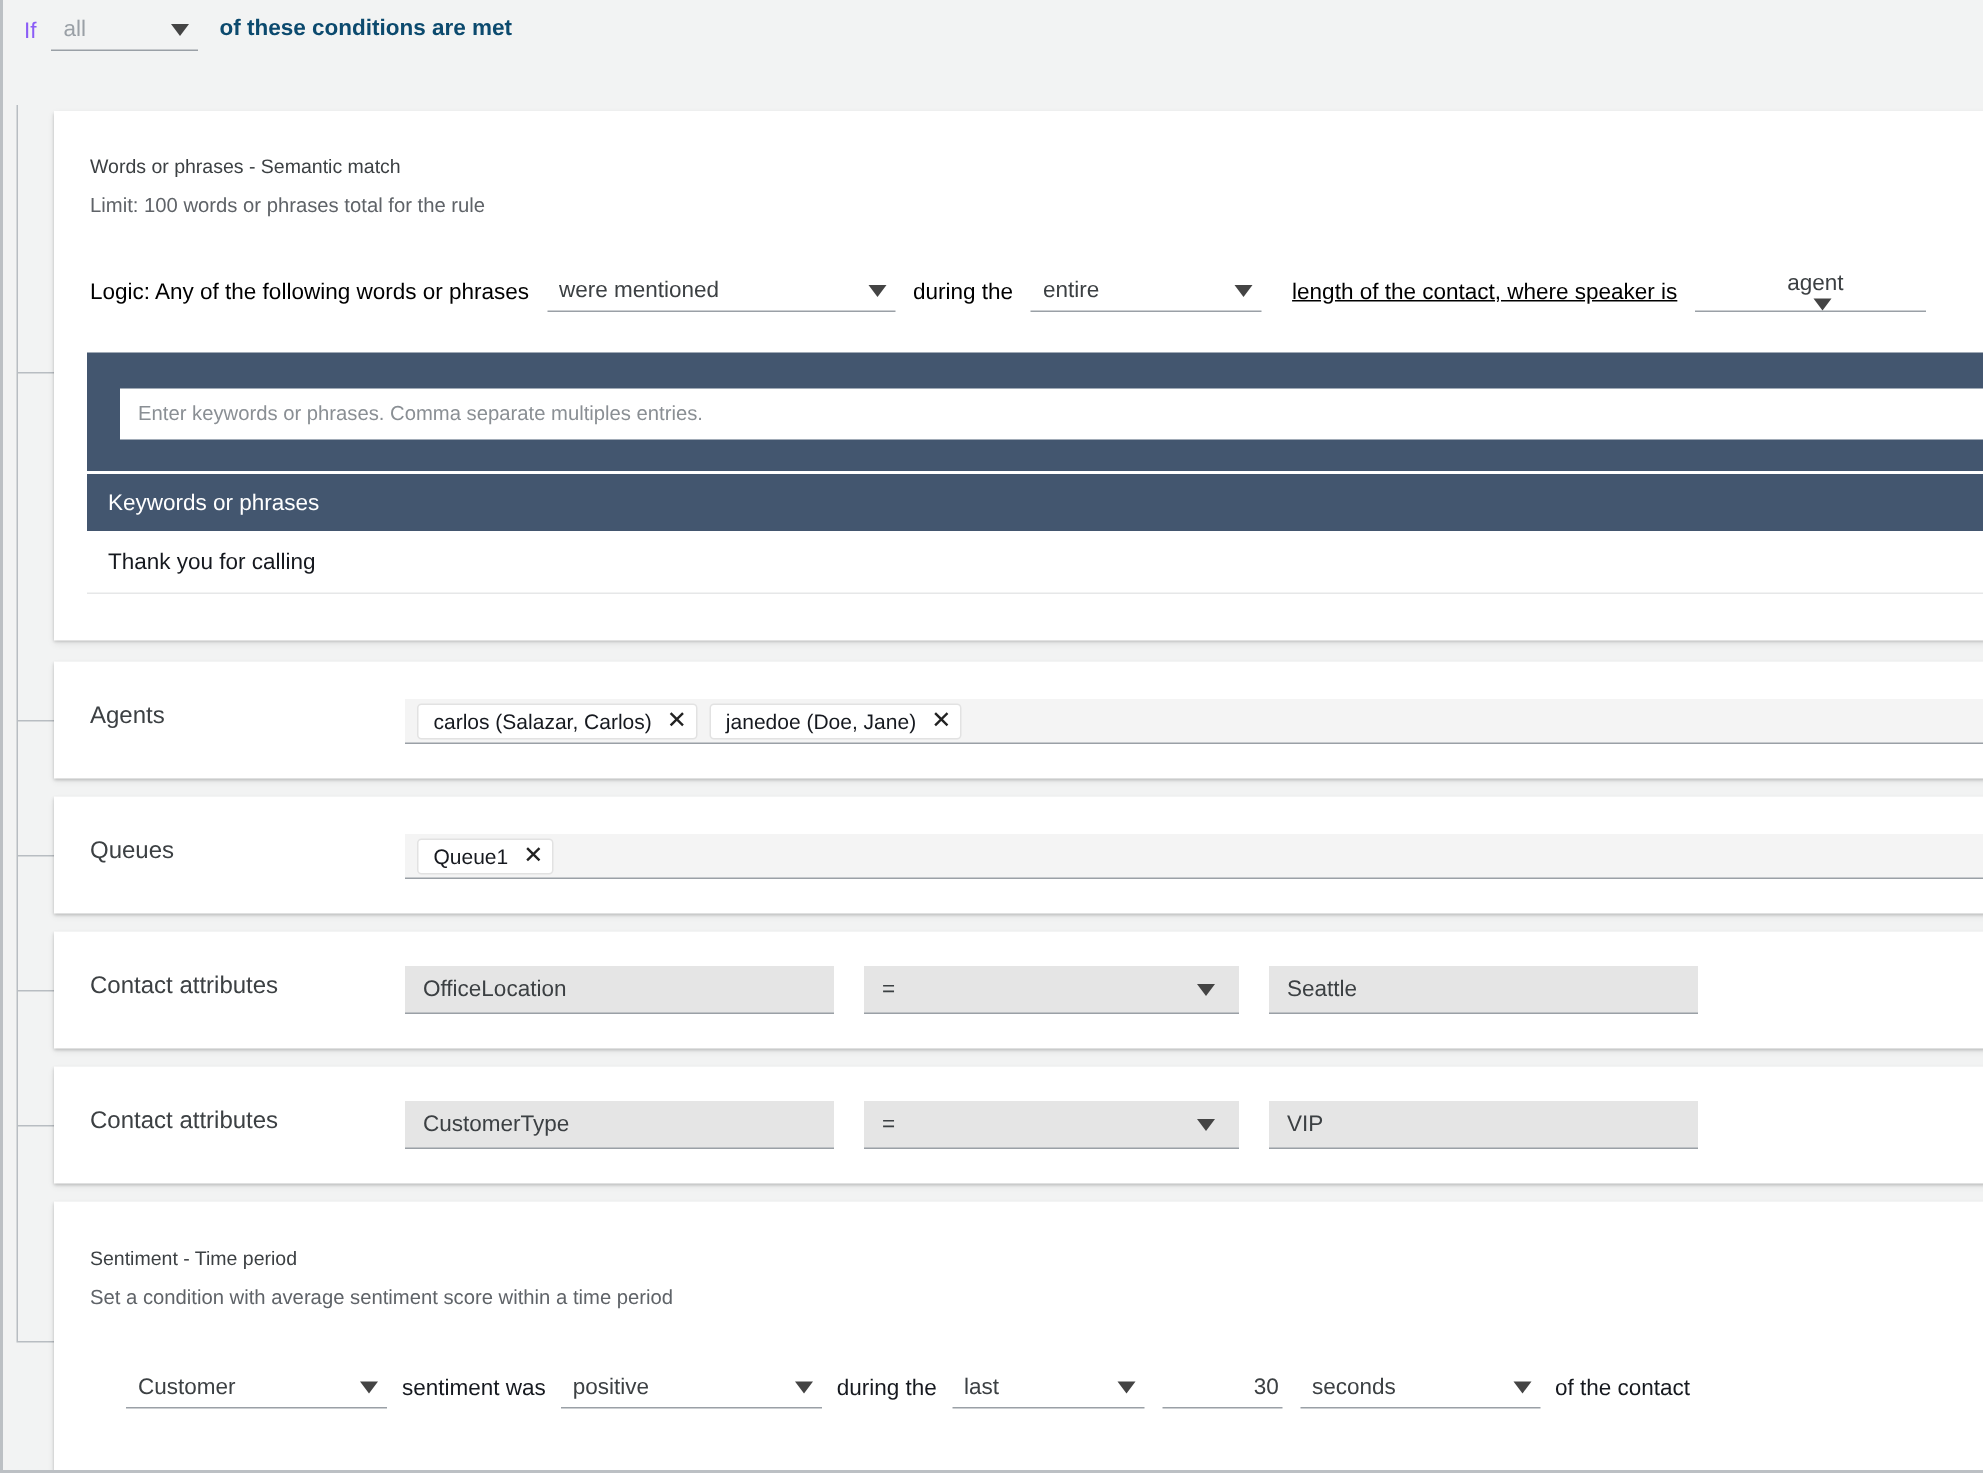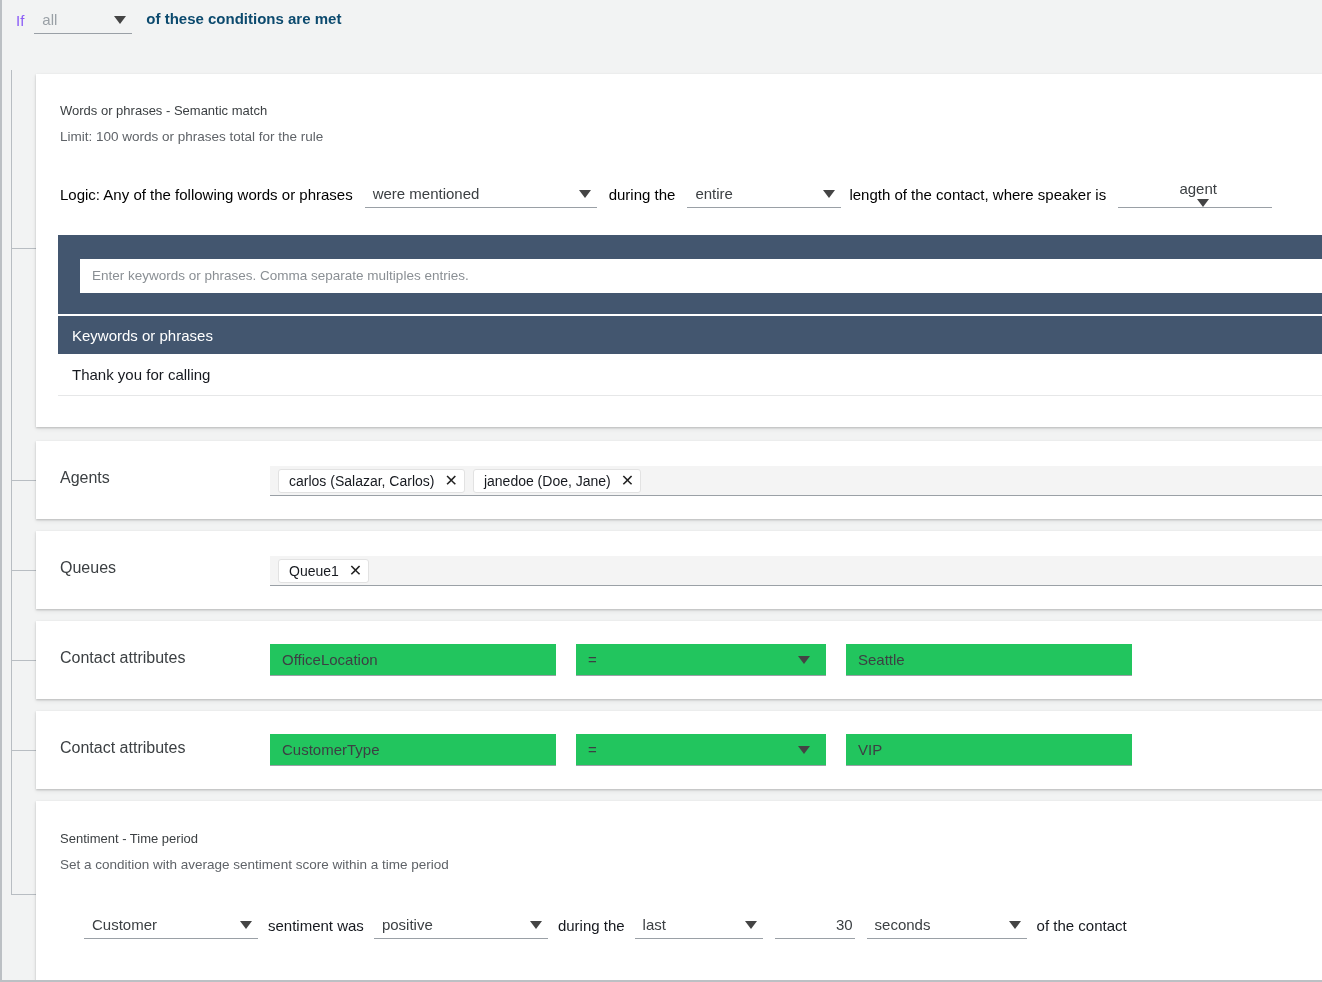--- a/index.html
+++ b/index.html
@@ -210,21 +210,21 @@
     font-size: 16px;
     line-height: 16px;
     color: #222;
     font-weight: 500;
     cursor: pointer;
   }
 
   .attr-box {
     position: absolute;
     height: 32px;
-    background: #22c55e;
+    background: #e5e5e5;
     border-bottom: 1px solid #9aa0a6;
     display: flex;
     align-items: center;
     padding: 0 8px 0 12px;
     font-size: 15px;
     color: #3c4043;
     justify-content: space-between;
   }
   .attr-box.plain { justify-content: flex-start; }
   .attr-box .caret { margin-right: 8px; }
@@ -273,21 +273,21 @@
       <span class="txt">Logic: Any of the following words or phrases</span>
       <div class="usel" style="width:232px;margin-left:12px;">
         <span class="val">were mentioned</span>
         <span class="caret"></span>
       </div>
       <span class="txt" style="margin-left:12px;">during the</span>
       <div class="usel" style="width:154px;margin-left:12px;">
         <span class="val">entire</span>
         <span class="caret"></span>
       </div>
-      <span class="txt" style="margin-left:8px;">length of the contact, where speaker is</span>
+      <span class="txt" style="margin-left:20px;text-decoration:underline;">length of the contact, where speaker is</span>
       <div class="usel" style="width:154px;margin-left:12px;flex-direction:column;">
         <span class="val">agent</span>
         <span class="caret"></span>
       </div>
     </div>
 
     <div class="kw-panel" style="top:161px;height:79px;">
       <div class="kw-inputwrap">
         <span class="ph">Enter keywords or phrases. Comma separate multiples entries.</span>
       </div>

